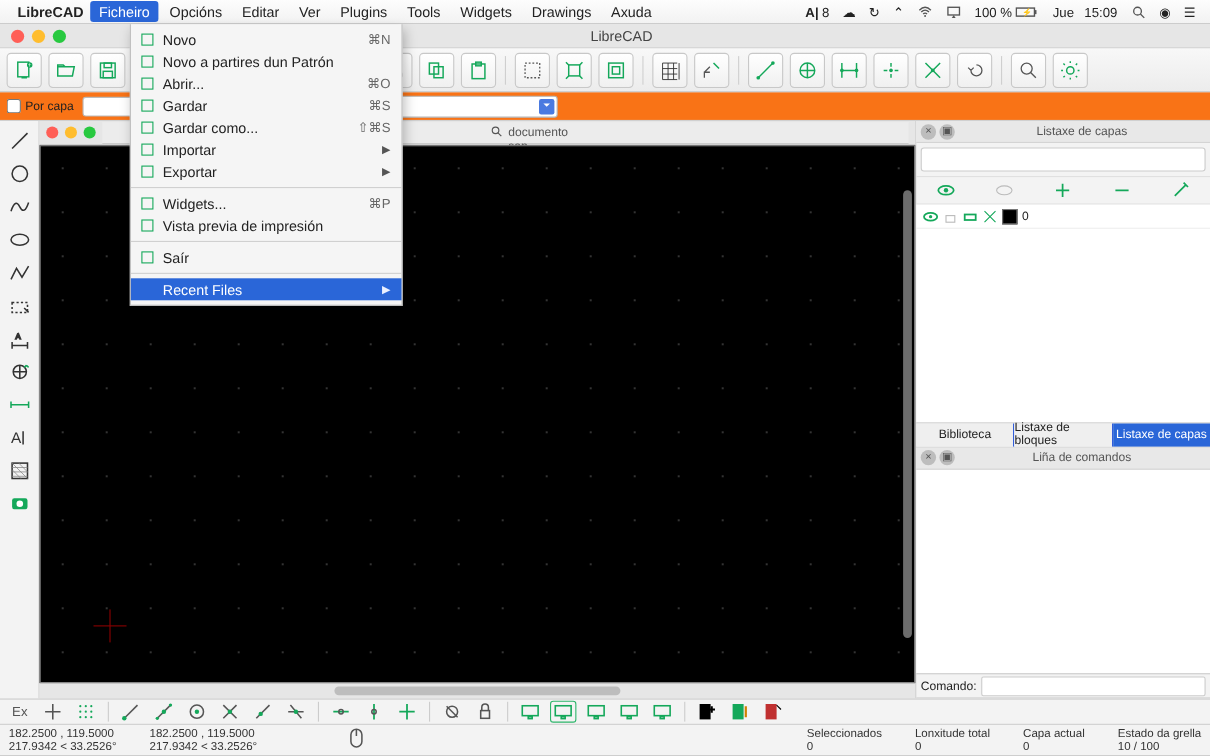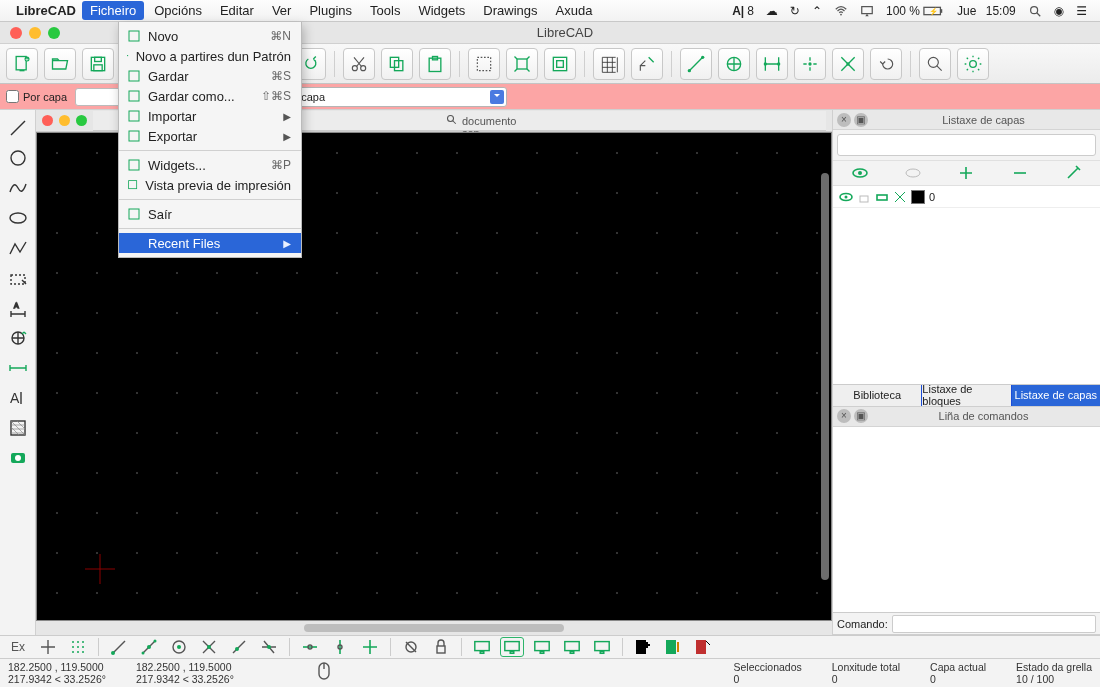--- a/index.html
+++ b/index.html
@@ -9,21 +9,21 @@
 .mac-menubar { height: 22px; background: linear-gradient(#fdfdfd,#f2f2f2); border-bottom: 1px solid #c8c8c8; display: flex; align-items: center; padding: 0 8px; gap: 2px; font-size: 13px; }
 .mac-menubar .apple { font-size: 14px; margin-right: 6px; }
 .mac-menubar .app-name { font-weight: 700; margin-right: 4px; }
 .mac-menubar .mitem { padding: 2px 8px; border-radius: 3px; cursor: default; }
 .mac-menubar .mitem.active { background: #2a66d8; color: #fff; }
 .mac-menubar .spacer { flex: 1; }
 .mac-menubar .ritem { padding: 2px 5px; font-size: 12px; display:flex; align-items:center; gap:3px;}
 .mac-menubar svg, .mac-menubar .glyph { width:14px; height:14px; }
 
 
-.dropdown { position: absolute; top: 22px; left: 118px; width: 184px; background: #f5f5f5; border: 1px solid #bbb; border-top: none; box-shadow: 2px 4px 10px rgba(0,0,0,.25); z-index: 100; padding: 4px 0; }
+.dropdown { position: absolute; top: 22px; left: 118px; width: 248px; background: #f5f5f5; border: 1px solid #bbb; border-top: none; box-shadow: 2px 4px 10px rgba(0,0,0,.25); z-index: 100; padding: 4px 0; }
 .dropdown .drow { display: flex; align-items: center; height: 20px; padding: 0 10px 0 8px; font-size: 13px; gap: 7px; cursor: default; position: relative;}
 .dropdown .drow .lab { flex: 1; white-space: nowrap; }
 .dropdown .drow .sc { color: #666; font-size: 12px; }
 .dropdown .drow .arrow { color: #555; font-size: 10px; }
 .dropdown .sep { height: 1px; background: #d0d0d0; margin: 4px 0; }
 .dropdown .drow.hl { background: #2a66d8; color: #fff; }
 .dropdown .drow.hl .sc, .dropdown .drow.hl .arrow { color: #eaf0ff; }
 .dropdown .ic { width: 14px; height: 14px; display:inline-flex; align-items:center; justify-content:center;}
 .dropdown .ic svg { stroke:#3a3a3a; fill:none; }
 
@@ -34,21 +34,21 @@
 .tl-r{background:#ff5f57;} .tl-y{background:#ffbd2e;} .tl-g{background:#28c940;}
 .wintitle { flex:1; text-align:center; font-size:13px; color:#444; font-weight:500; padding-right:40px;}
 
 
 .toolbar { height: 40px; background: linear-gradient(#f8f8f8,#ececec); border-bottom:1px solid #c4c4c4; display:flex; align-items:center; padding:0 6px; gap:6px; overflow:hidden;}
 .tbtn { width:32px; height:32px; border:1px solid #c8c8c8; border-radius:4px; background:linear-gradient(#fff,#f0f0f0); display:flex; align-items:center; justify-content:center; cursor:default;}
 .tsep{width:1px;height:26px;background:#cfcfcf;margin:0 2px;}
 .tbtn svg{width:20px;height:20px;}
 
 
-.optrow { height: 26px; background:#fca5a5; border-bottom:1px solid #d0d0d0; display:flex; align-items:center; padding:0 6px; gap:8px;}
+.optrow { height: 26px; background:#f97316; border-bottom:1px solid #d0d0d0; display:flex; align-items:center; padding:0 6px; gap:8px;}
 .optrow .chk{display:flex;align-items:center;gap:4px;font-size:11px;}
 .optrow .sel{height:20px;border:1px solid #b5b5b5;border-radius:3px;background:#fff;display:flex;align-items:center;padding:0 18px 0 6px;font-size:11px;position:relative;min-width:230px;}
 .optrow .sel::after{content:"";position:absolute;right:2px;top:2px;bottom:2px;width:14px;background:#4a7ae0;border-radius:2px;}
 .optrow .sel::before{content:"";position:absolute;right:6px;top:50%;transform:translateY(-50%);border:3px solid transparent;border-top-color:#fff;z-index:2;}
 
 
 .main { position: absolute; top: 110px; bottom: 52px; left: 0; right: 0; display:flex; }
 .lefttools { width: 36px; background:#f3f3f3; border-right:1px solid #d0d0d0; display:flex; flex-direction:column; align-items:center; padding-top:4px; gap:2px;}
 .lefttools .lt{width:28px;height:28px;display:flex;align-items:center;justify-content:center;border-radius:3px;cursor:default;}
 .lefttools .lt svg{width:20px;height:20px;stroke:#333;fill:none;stroke-width:1.4;}
@@ -169,20 +169,29 @@
       <span class="lab">Novo</span>
       <span class="sc">⌘N</span>
     </div>
     <div class="drow">
       <span class="ic">
         <svg viewBox="0 0 14 14">
           <rect x="2" y="2" width="10" height="10" stroke="#14a85a" fill="none"></rect>
         </svg>
       </span>
       <span class="lab">Novo a partires dun Patrón</span>
+    </div>
+    <div class="drow">
+      <span class="ic">
+        <svg viewBox="0 0 14 14">
+          <rect x="2" y="2" width="10" height="10" stroke="#14a85a" fill="none"></rect>
+        </svg>
+      </span>
+      <span class="lab">Abrir...</span>
+      <span class="sc">⌘O</span>
     </div>
     <div class="drow">
       <span class="ic">
         <svg viewBox="0 0 14 14">
           <rect x="2" y="2" width="10" height="10" stroke="#14a85a" fill="none"></rect>
         </svg>
       </span>
       <span class="lab">Gardar</span>
       <span class="sc">⌘S</span>
     </div>

